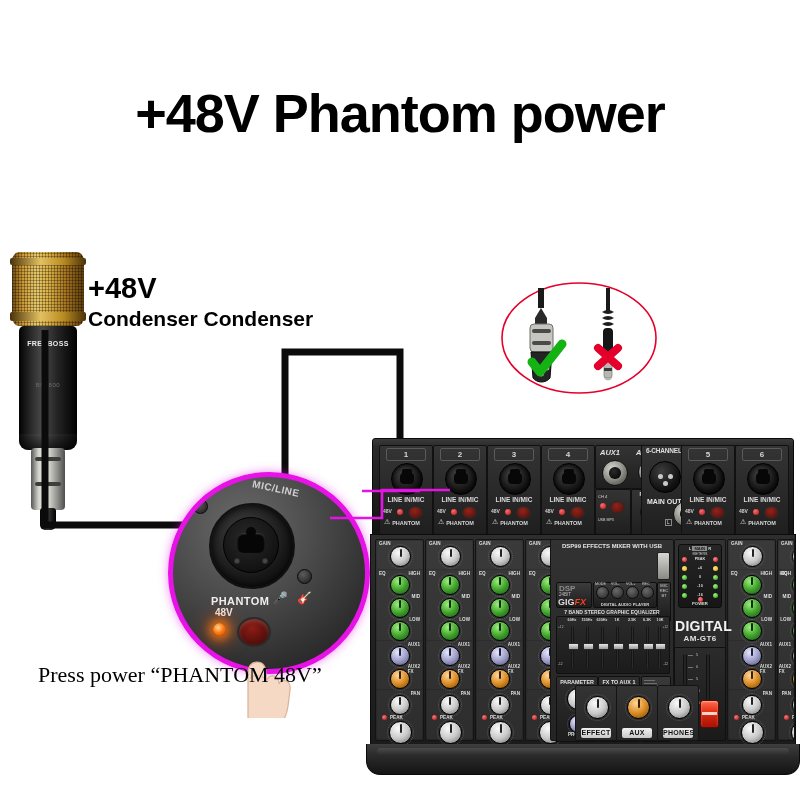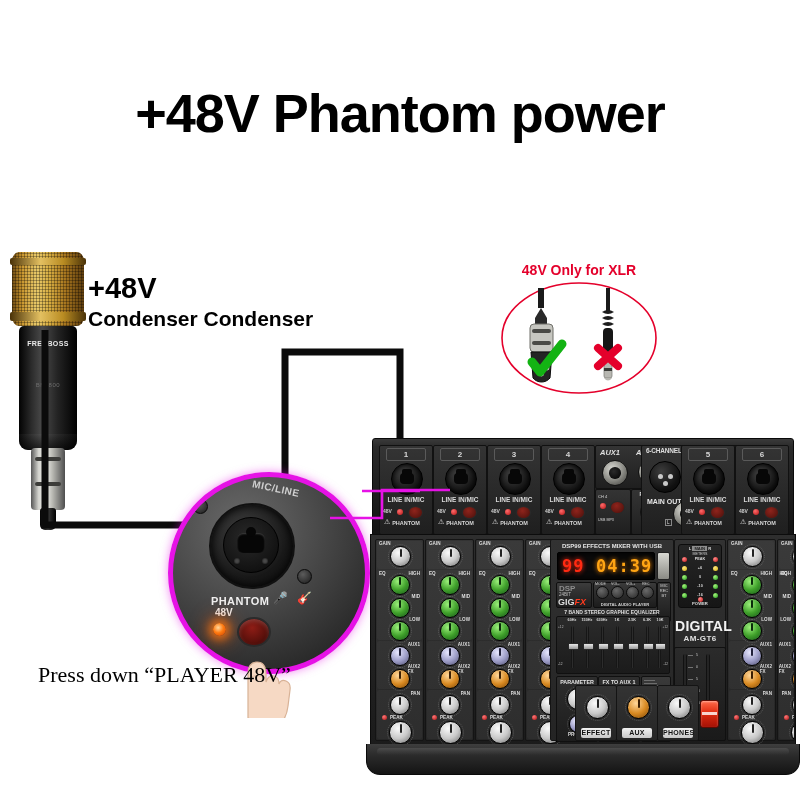--- a/index.html
+++ b/index.html
@@ -257,21 +257,20 @@
 </div>
 
 <div class="abs" id="mic-label-48v">+48V</div>
 <div class="abs" id="mic-label-name">Condenser Condenser</div>
 
 <svg class="abs" id="cable" viewBox="0 0 430 230">
   <polyline points="45,0 45,195 285,195 285,22 400,22 400,118" fill="none" stroke="#0b0b0b" stroke-width="7" stroke-linejoin="miter"></polyline>
 </svg>
 
 <div class="abs" id="xlr-callout">
-  <div id="xlr-callout-title">48V Only for XLR</div>
   <svg viewBox="0 0 190 112" style="position:absolute;left:0;top:20px;width:190px;height:112px;">
     <ellipse cx="95" cy="56" rx="77" ry="55" fill="none" stroke="#e4002b" stroke-width="1.6"></ellipse>
 
     <g>
       <path d="M57,6 L57,26" stroke="#1a1a1a" stroke-width="6" fill="none"></path>
       <path d="M57,26 L51,36 L51,44 L63,44 L63,36 Z" fill="#2a2a2a"></path>
       <rect x="46" y="42" width="23" height="28" rx="4" fill="#c6c6c0" stroke="#6f6f69"></rect>
       <rect x="48" y="47" width="19" height="4" rx="2" fill="#4a4a46"></rect>
       <rect x="48" y="59" width="19" height="4" rx="2" fill="#4a4a46"></rect>
       <path d="M47,70 L68,70 L66,96 A11,11 0 0 1 49,96 Z" fill="#242424" stroke="#0c0c0c"></path>
@@ -320,21 +319,21 @@
     <div class="mag-led"></div>
     <div class="mag-btn"></div>
   </div>
   <svg id="hand" viewBox="0 0 70 96">
     <path d="M18,96 L18,52 q0,-12 9,-12 q9,0 9,12 L36,60 q2,-7 8,-6 q5,1 5,8
              q2,-5 7,-3 q5,2 4,9 l-2,16 q-2,18 -16,22 z" fill="#f6d9c4" stroke="#d8b296" stroke-width="1.2"></path>
     <path d="M20,56 q7,-5 14,0" fill="none" stroke="#e1bda4" stroke-width="1"></path>
   </svg>
 </div>
 
-<div class="abs" id="caption">Press down “PLAYER 48V”</div>
+<div class="abs" id="caption">Press power “PHANTOM 48V”</div>
 
 <div class="abs" id="mixer">
 
   <div class="mx-rear">
 
     <div class="rp-chan" style="left:6px;">
       <div class="rp-num">1</div>
       <div class="rp-jack"></div>
       <div class="rp-lin">LINE IN/MIC</div>
       <div class="rp-48v">48V</div>
@@ -682,24 +681,20 @@
         <div class="peakled" style="left:6px;top:175px;"></div>
         <div class="klbl" style="left:14px;top:175px;">PEAK</div>
         <div class="knob k-white" style="left:13px;top:181px;width:21px;height:21px;">
           <span class="ticks" style="left: -3px; top: -3px; width: 25px; height: 25px;"></span>
         </div>
       </div>
 
     <div class="center-panel">
       <div class="dsp-title">DSP99 EFFECTS MIXER WITH USB</div>
 
-      <div class="led-screen">
-        <div class="led-num">99</div>
-        <div class="led-time">04:39</div>
-      </div>
       <div class="usbport"></div>
 
       <div class="dsplogo">
         <div class="dsplogo-a">DSP</div>
         <div class="dsplogo-b">24BIT</div>
         <div class="dsplogo-c">
           <span>GIG</span><em>FX</em>
         </div>
       </div>
 

